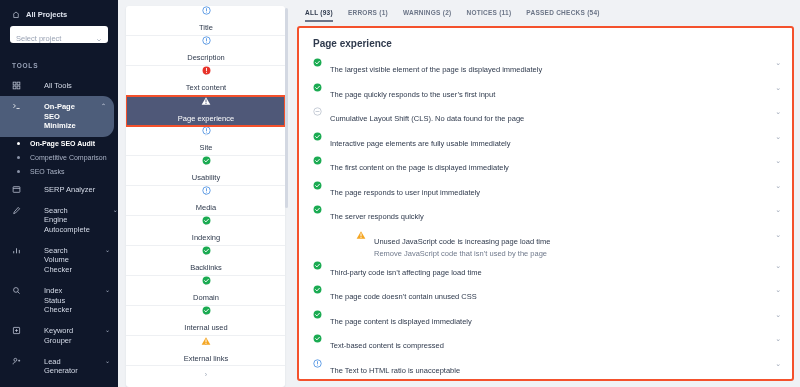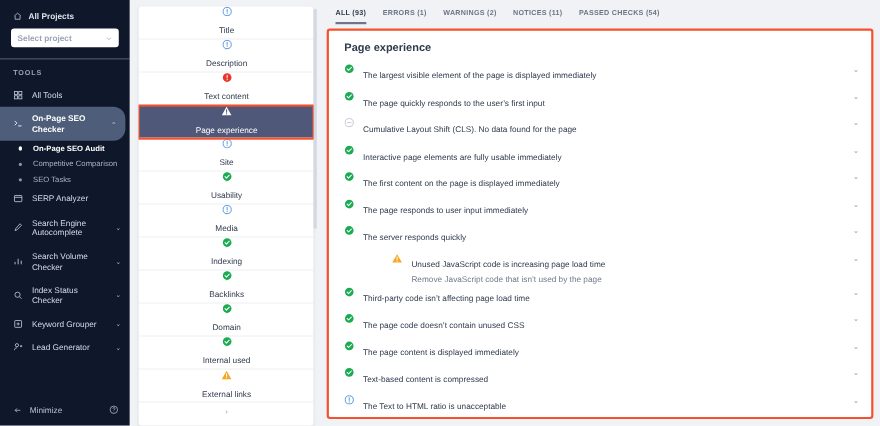--- a/index.html
+++ b/index.html
@@ -21,31 +21,31 @@
     flex: 0 0 118px;
   }
   .sb-top { padding: 8px 10px 0 10px; }
   .sb-allprojects {
     display: flex; align-items: center; gap: 6px;
     font-size: 7.5px; color: #dfe4ee; font-weight: 600;
     padding: 2px 0 7px 2px;
   }
   .sb-select {
     background: #ffffff; border-radius: 3px;
-    height: 17px; display: flex; align-items: center;
+    height: 17px; display: flex; align-items: flex-end;
     justify-content: space-between;
-    padding: 0 6px; font-size: 7.5px; color: #9aa3b4; font-weight: bold;
+    padding: 0 6px; font-size: 7.5px; color: #9aa3b4;
   }
   .sb-divider { height: 1px; background: #4b5a76; margin: 10px 0 0 0; }
   .sb-tools-label {
     font-size: 6.5px; letter-spacing: .8px; font-weight: 700;
     color: #98a2b7; padding: 9px 12px 6px 12px;
   }
   .sb-item {
-    display: flex; align-items: center; gap: 8px;
+    display: flex; align-items: flex-start; gap: 23px;
     font-size: 7.5px; color: #d4dae7;
     padding: 6px 8px 6px 12px;
     position: relative;
   }
   .sb-item .sb-label { flex: 1; line-height: 1.25; }
   .sb-item.active {
     background: #4d5d7a;
     border-radius: 0 11px 11px 0;
     margin-right: 4px;
     color: #ffffff; font-weight: 700;
@@ -200,21 +200,21 @@
       <span class="sb-label">All Tools</span>
     </div>
 
     <div class="sb-item active">
       <span class="ico">
         <svg width="9" height="9" viewBox="0 0 16 16" fill="none" stroke="#ffffff" stroke-width="1.4">
           <path d="M2.5 3.5L6 7l-3.5 3.5"></path>
             <path d="M8 11.5h5.5"></path>
         </svg>
       </span>
-      <span class="sb-label">On-Page SEO Checker</span>
+      <span class="sb-label">On-Page SEO Minimize</span>
       <span class="chev">⌃</span>
     </div>
 
     <div class="sb-sub active">
       <span class="sb-dot">
           <i></i>
         </span>
       <span>On-Page SEO Audit</span>
     </div>
     <div class="sb-sub">

